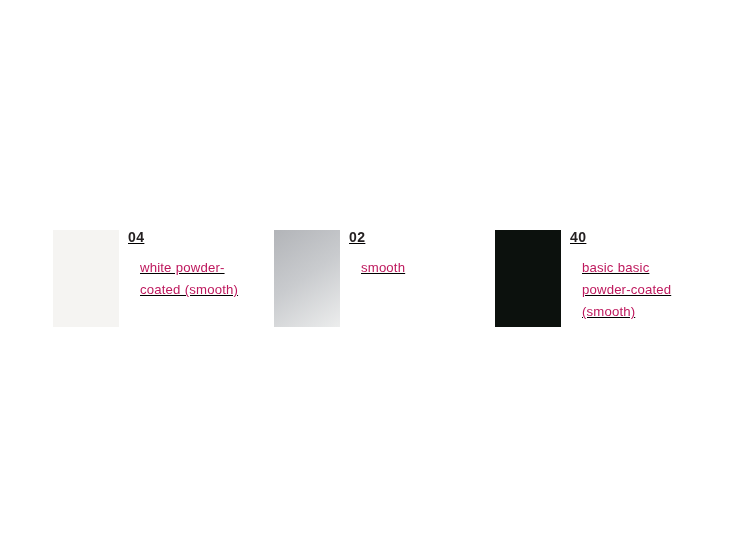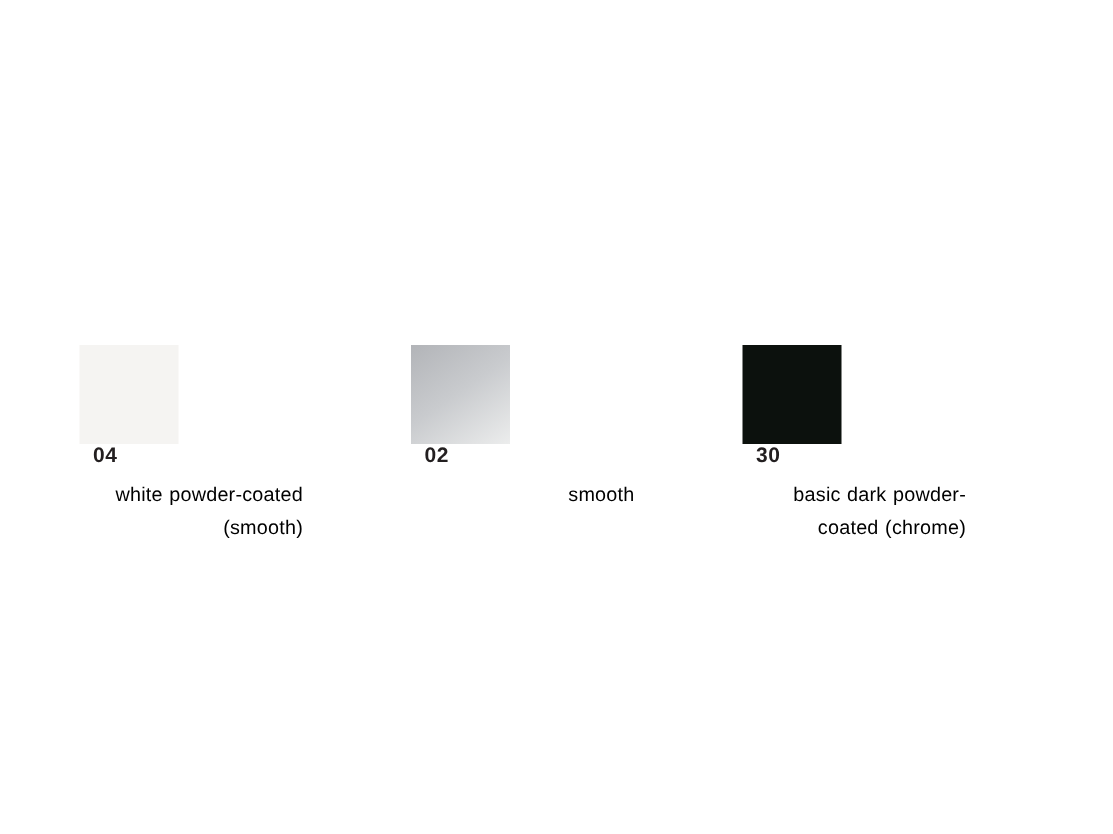--- a/index.html
+++ b/index.html
@@ -30,24 +30,25 @@
     top: 230px;
     width: 640px;
     height: 110px;
     display: flex;
     flex-direction: row;
     align-items: flex-start;
   }
 
   .swatch-card {
     display: flex;
-    flex-direction: column;
+    flex-direction: row;
     align-items: flex-start;
     width: 221px;
     flex: 0 0 221px;
+    text-decoration: underline;
   }
 
   .swatch-chip {
     width: 66px;
     height: 97px;
     flex: 0 0 66px;
     display: block;
   }
 
   .swatch-text {
@@ -65,25 +66,24 @@
     line-height: 15px;
     margin: 0 0 8px 0;
     white-space: nowrap;
   }
 
   .swatch-desc {
     font-family: "Liberation Sans", sans-serif;
     font-size: 13.2px;
     font-weight: 400;
     letter-spacing: 0.15px;
-    color: #000000;
+    color: #be185d;
     line-height: 22px;
-    margin: 0;
+    margin: 12px;
     word-spacing: 0.5px;
-    text-align: right;
   }
 </style>
 </head>
 <body style="background: rgb(255, 255, 255);">
 
 <div class="sheet">
 
   <div class="swatch-row">
 
     <div class="swatch-card">
@@ -98,19 +98,19 @@
       <span class="swatch-chip" id="chip-1" style="background: linear-gradient(145deg, rgb(178, 180, 184) 0%, rgb(201, 203, 206) 48%, rgb(236, 237, 237) 100%);"></span>
       <div class="swatch-text">
         <div class="swatch-code">02</div>
         <div class="swatch-desc">smooth</div>
       </div>
     </div>
 
     <div class="swatch-card">
       <span class="swatch-chip" id="chip-2" style="background: rgb(12, 17, 13);"></span>
       <div class="swatch-text">
-        <div class="swatch-code">30</div>
-        <div class="swatch-desc">basic dark powder-coated (chrome)</div>
+        <div class="swatch-code">40</div>
+        <div class="swatch-desc">basic basic powder-coated (smooth)</div>
       </div>
     </div>
 
   </div>
 </div>
 
 </body></html>

